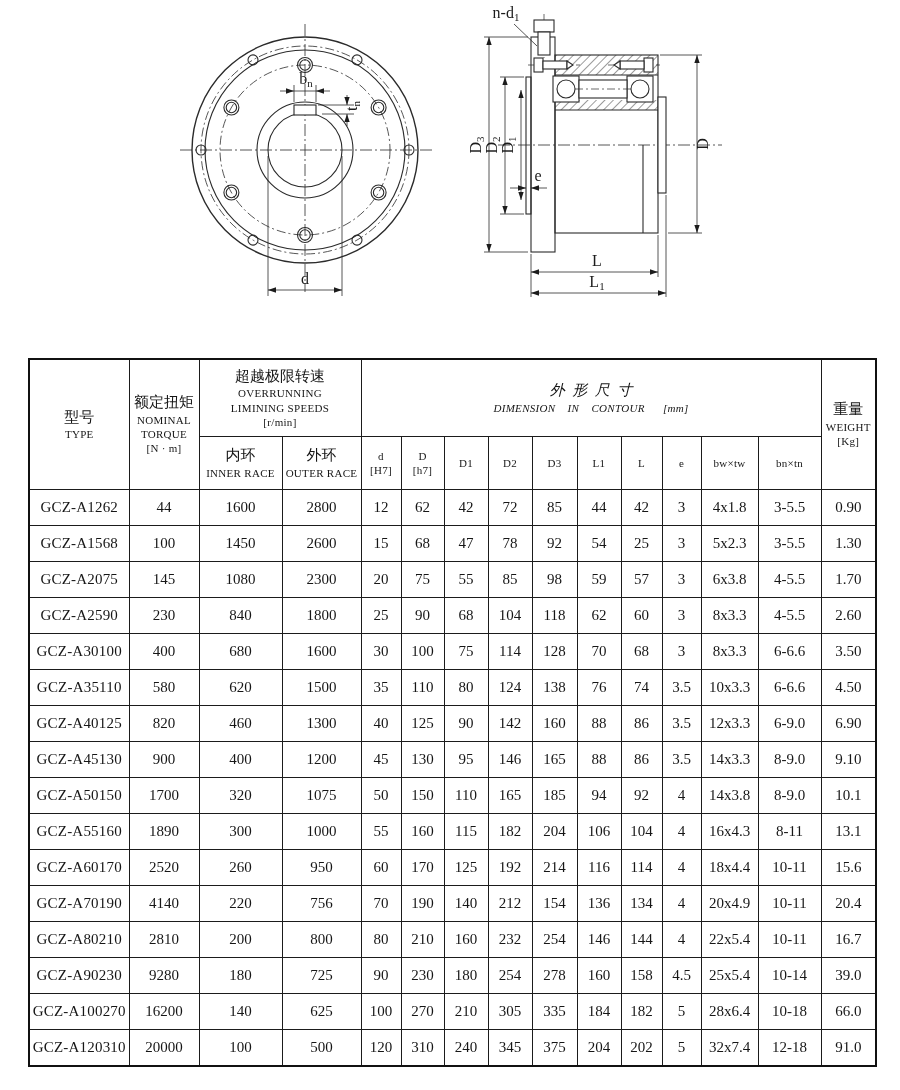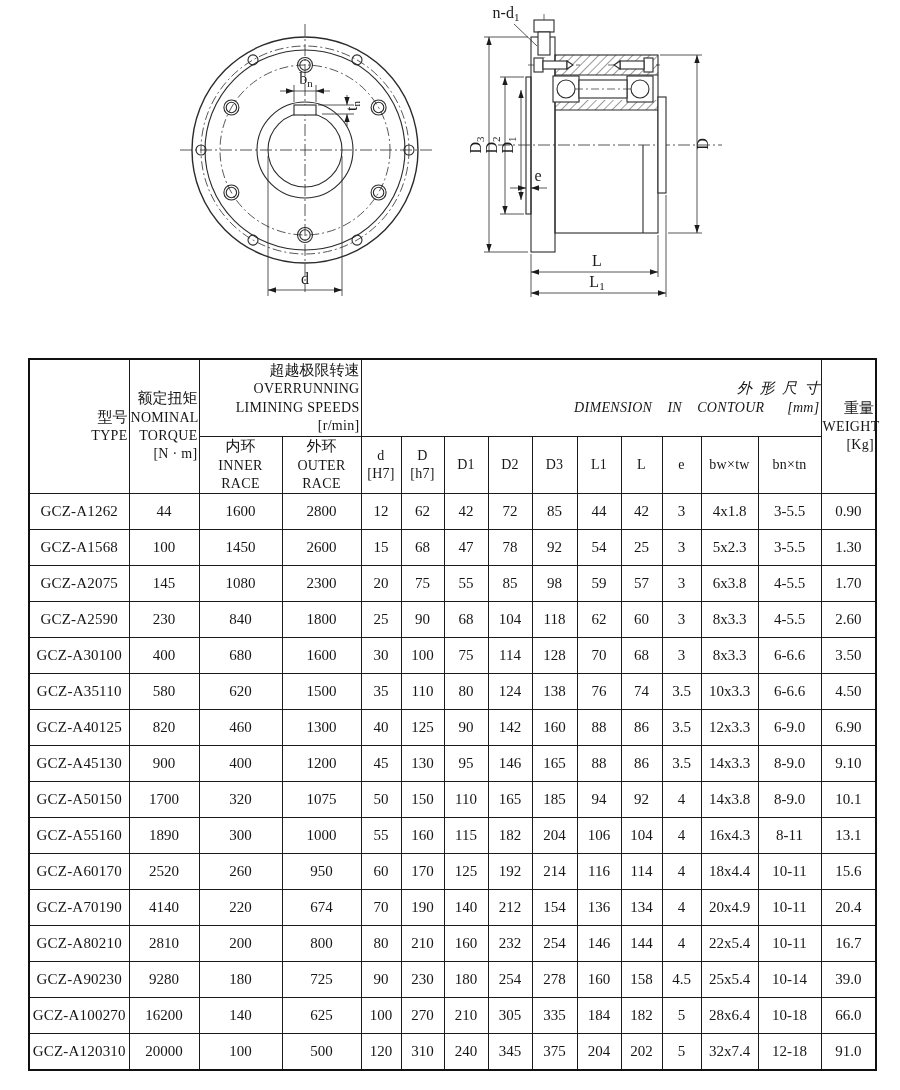--- a/index.html
+++ b/index.html
@@ -14,25 +14,25 @@
 
   table.spec-table{
     position:absolute;left:28px;top:358px;width:847px;
     border-collapse:collapse;table-layout:fixed;
     border:2px solid #111;
   }
   .spec-table th,.spec-table td{
     border:1px solid #1b1b1b;text-align:center;vertical-align:middle;
     padding:0 1px;font-weight:normal;color:#161616;
   }
-  .spec-table thead .r1 th{height:76px;text-align:right;}
+  .spec-table thead .r1 th{height:76px;}
   .spec-table thead .r2 th{height:52px;font-size:14px;line-height:1.15;}
   .spec-table tbody td{height:35px;font-size:15px;}
   .zh{display:block;font-size:15px;line-height:1.3;font-family:"Liberation Serif","DejaVu Serif",serif;}
-  .en{display:block;font-size:14px;line-height:1.3;letter-spacing:.3px;}
+  .en{display:block;font-size:11px;line-height:1.3;letter-spacing:.3px;}
   .pre{white-space:pre;font-style:italic;}
   .hcell{line-height:1.45;}
   td.type-cell{font-size:14px;letter-spacing:.2px;font-family:Liberation Serif, serif;}
 </style>
 </head>
 <body>
 
 <div class="drawing-wrap">
 <svg width="900" height="350" viewBox="0 0 900 350">
   <defs>
@@ -481,21 +481,21 @@
         <td>114</td>
         <td>4</td>
         <td>18x4.4</td>
         <td>10-11</td>
         <td>15.6</td>
       </tr>
       <tr>
         <td class="type-cell">GCZ-A70190</td>
         <td>4140</td>
         <td>220</td>
-        <td>674</td>
+        <td>756</td>
         <td>70</td>
         <td>190</td>
         <td>140</td>
         <td>212</td>
         <td>154</td>
         <td>136</td>
         <td>134</td>
         <td>4</td>
         <td>20x4.9</td>
         <td>10-11</td>

